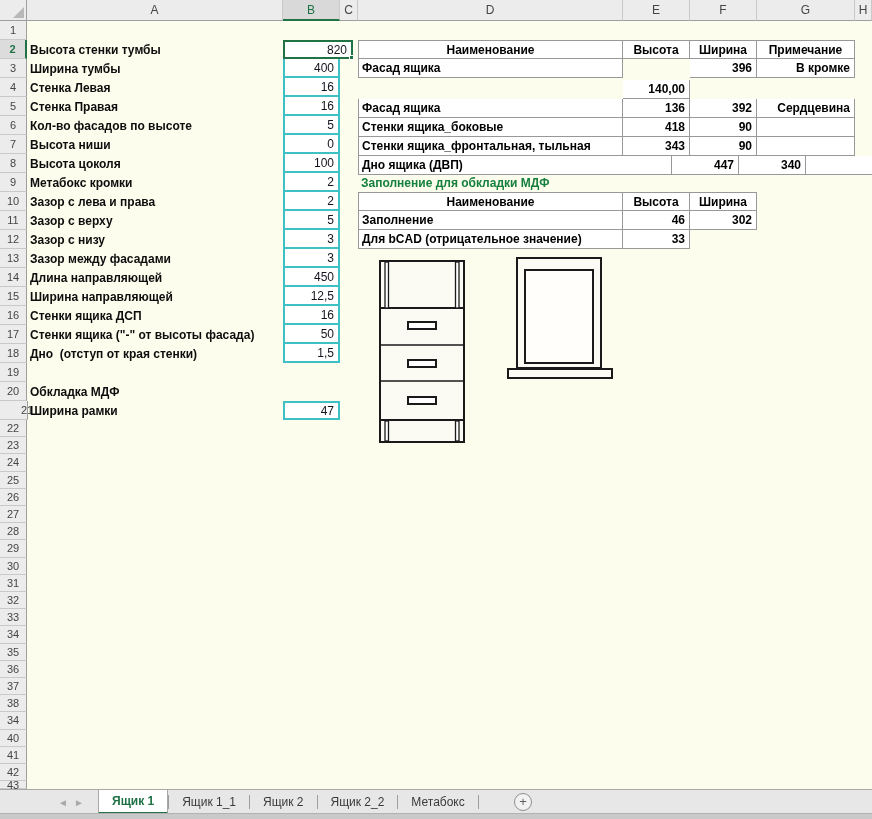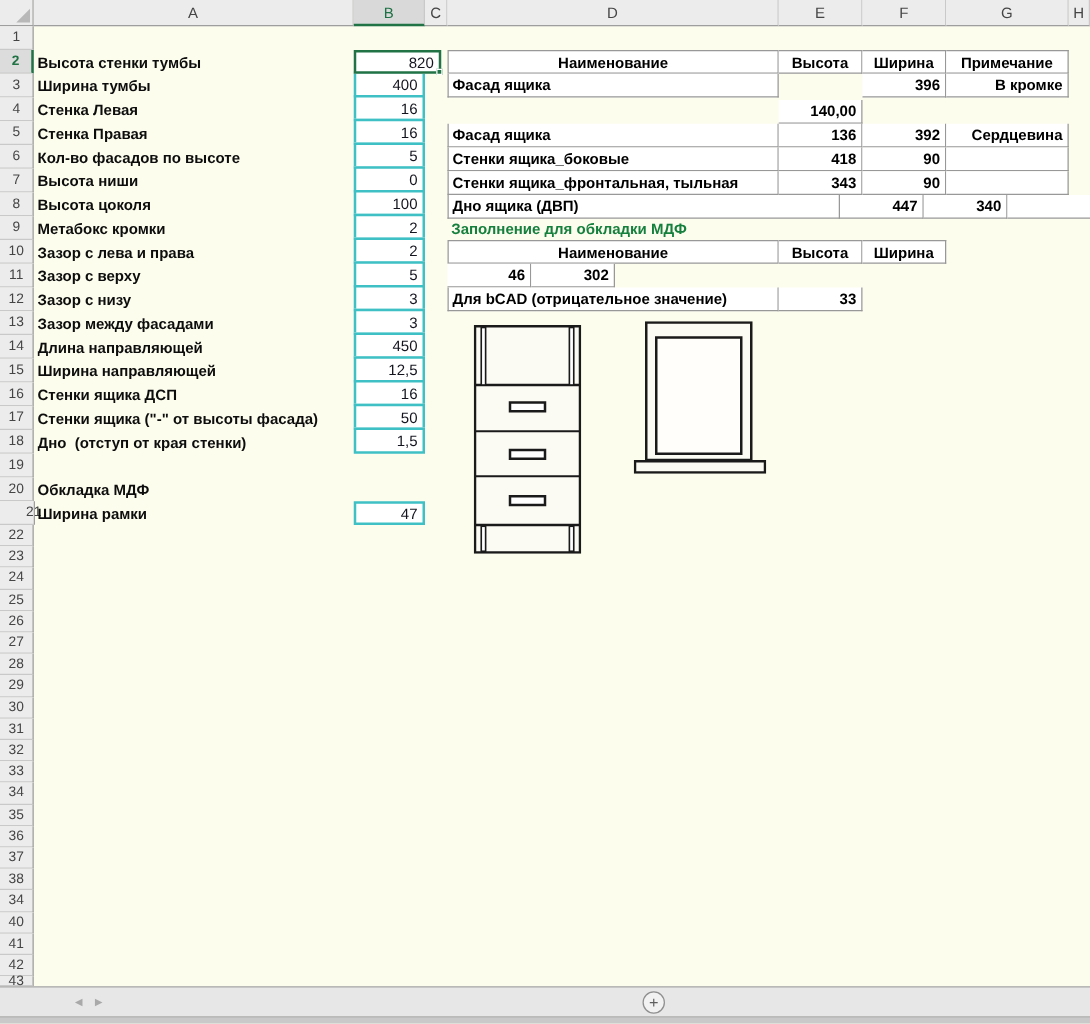--- a/index.html
+++ b/index.html
@@ -208,20 +208,21 @@
     </div>
 
   <div class="tbl-title" style="left:361px; top:173px; height:19px;">Заполнение для обкладки МДФ</div>
   <div id="mdfTable" class="xtable" style="left:358px; top:192px;">
       <div class="xrow first">
         <div class="xcell hd first" style="width: 265px;">Наименование</div>
         <div class="xcell hd" style="width: 67px;">Высота</div>
         <div class="xcell hd" style="width: 67px;">Ширина</div>
       </div>
       <div class="xrow">
+        <div class="xcell txt first" style="width: 265px;">Заполнение</div>
         <div class="xcell num" style="width: 67px;">46</div>
         <div class="xcell num" style="width: 67px;">302</div>
       </div>
       <div class="xrow">
         <div class="xcell txt first" style="width: 265px;">Для bCAD (отрицательное значение)</div>
         <div class="xcell num" style="width: 67px;">33</div>
       </div>
     </div>
 
   <svg class="drawing" style="left:379px; top:260px;" width="86" height="183" viewBox="0 0 86 183">
@@ -241,16 +242,28 @@
 
   <svg class="drawing" style="left:507px; top:257px;" width="106" height="122" viewBox="0 0 106 122">
     <rect x="10" y="1" width="84" height="110" fill="#fcfbf3" stroke="#1a1a1a" stroke-width="2"></rect>
     <rect x="18" y="13" width="68" height="93" fill="#fffefb" stroke="#1a1a1a" stroke-width="2"></rect>
     <rect x="1" y="112" width="104" height="9" fill="#fcfbf3" stroke="#1a1a1a" stroke-width="2"></rect>
   </svg>
 
   <div class="tabbar">
     <div class="nav-arrow" style="left:56px;">◄</div>
     <div class="nav-arrow" style="left:72px;">►</div>
+    <div class="tabs" id="tabs">
+        <div class="tab active">Ящик 1</div>
+        <div class="tab-div"></div>
+        <div class="tab">Ящик 1_1</div>
+        <div class="tab-div"></div>
+        <div class="tab">Ящик 2</div>
+        <div class="tab-div"></div>
+        <div class="tab">Ящик 2_2</div>
+        <div class="tab-div"></div>
+        <div class="tab">Метабокс</div>
+        <div class="tab-div"></div>
+      </div>
     <div class="add-sheet">+</div>
   </div>
   <div class="bottom-strip"></div>
 </div>
 
 </body></html>

